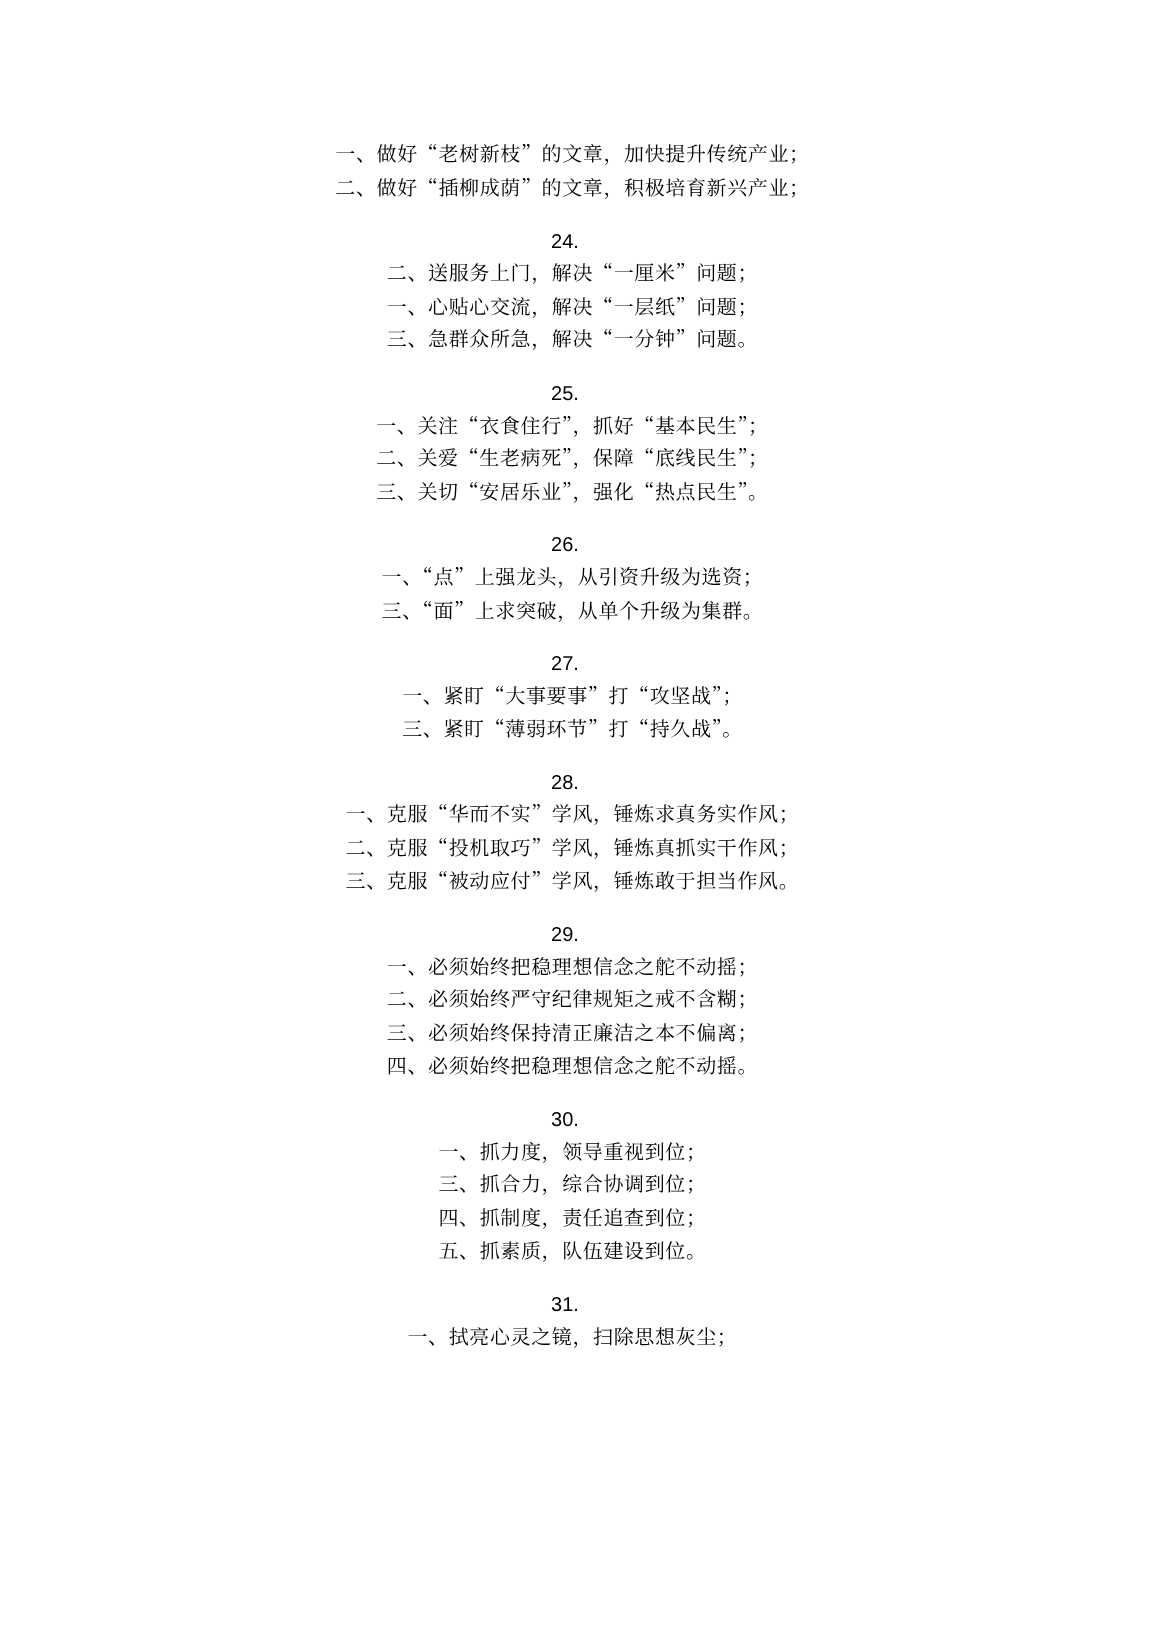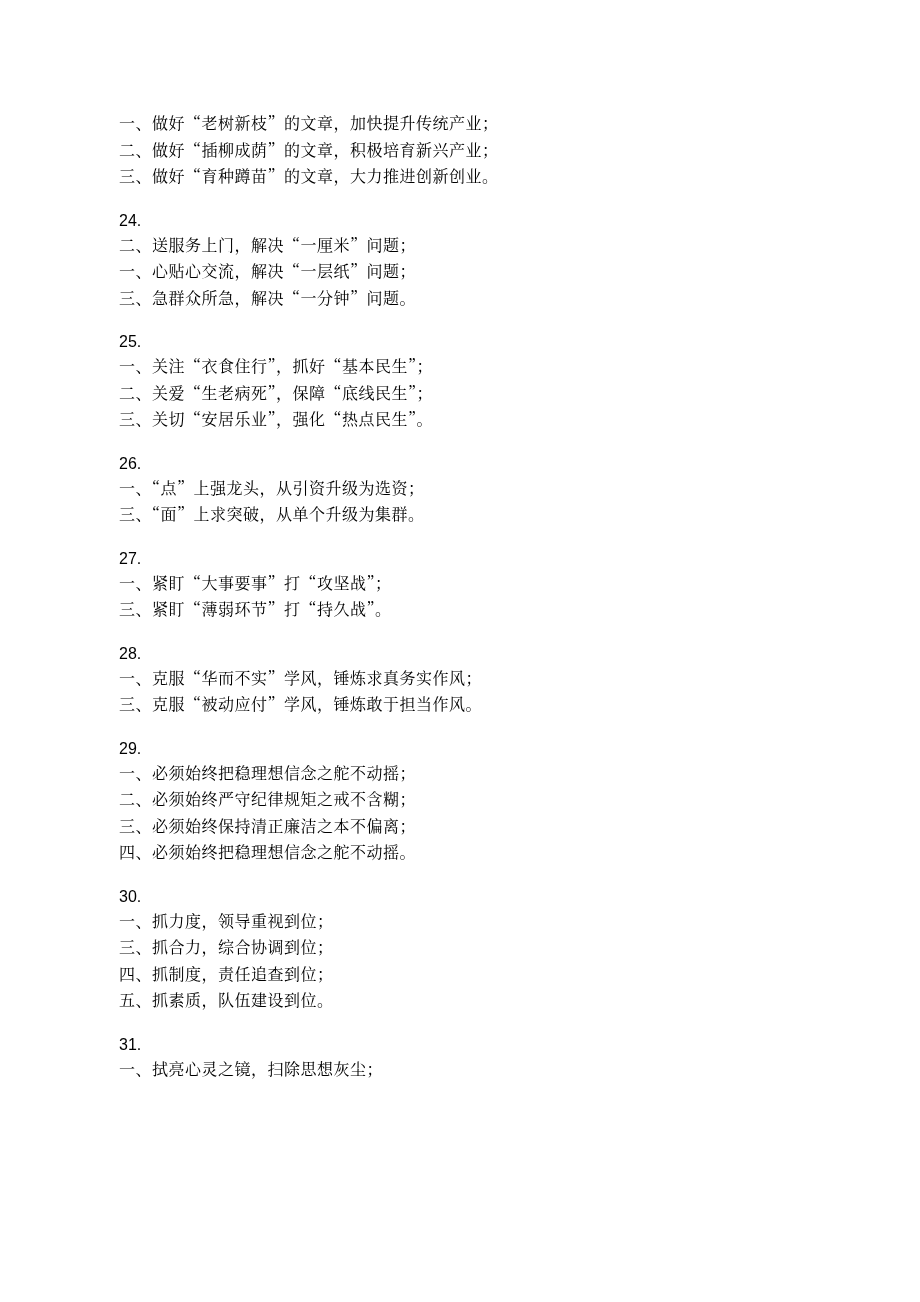--- a/index.html
+++ b/index.html
@@ -4,26 +4,27 @@
 <style>
   html, body {
     margin: 0;
     padding: 0;
     background: #fff;
     width: 920px;
   }
   .page {
     width: 827px;
     min-height: 1302px;
-    padding: 115px 0 0 119px;
+    padding: 115px 0 0 89px;
     box-sizing: border-box;
     font-family: "SimSun", "Songti SC", "Noto Serif CJK SC", serif;
     font-size: 16px;
     color: #000;
     line-height: 1.0;
+    text-align: center;
   }
   .line {
     margin: 0 0 10.5px 0;
     letter-spacing: 0.5px;
     white-space: pre;
   }
   .num {
     font-family: Arial, "Helvetica Neue", sans-serif;
     font-size: 16px;
     letter-spacing: 0px;
@@ -32,21 +33,20 @@
   .gap {
     height: 18px;
   }
 </style>
 </head>
 <body>
 
 <div class="page" id="page-root">
     <p class="line">一、做好“老树新枝”的文章，加快提升传统产业；</p>
     <p class="line">二、做好“插柳成荫”的文章，积极培育新兴产业；</p>
-    <p class="line">三、做好“育种蹲苗”的文章，大力推进创新创业。</p>
     <div class="gap"></div>
     <p class="line num">24.</p>
     <p class="line">二、送服务上门，解决“一厘米”问题；</p>
     <p class="line">一、心贴心交流，解决“一层纸”问题；</p>
     <p class="line">三、急群众所急，解决“一分钟”问题。</p>
     <div class="gap"></div>
     <p class="line num">25.</p>
     <p class="line">一、关注“衣食住行”，抓好“基本民生”；</p>
     <p class="line">二、关爱“生老病死”，保障“底线民生”；</p>
     <p class="line">三、关切“安居乐业”，强化“热点民生”。</p>
@@ -54,20 +54,21 @@
     <p class="line num">26.</p>
     <p class="line">一、“点”上强龙头，从引资升级为选资；</p>
     <p class="line">三、“面”上求突破，从单个升级为集群。</p>
     <div class="gap"></div>
     <p class="line num">27.</p>
     <p class="line">一、紧盯“大事要事”打“攻坚战”；</p>
     <p class="line">三、紧盯“薄弱环节”打“持久战”。</p>
     <div class="gap"></div>
     <p class="line num">28.</p>
     <p class="line">一、克服“华而不实”学风，锤炼求真务实作风；</p>
+    <p class="line">二、克服“投机取巧”学风，锤炼真抓实干作风；</p>
     <p class="line">三、克服“被动应付”学风，锤炼敢于担当作风。</p>
     <div class="gap"></div>
     <p class="line num">29.</p>
     <p class="line">一、必须始终把稳理想信念之舵不动摇；</p>
     <p class="line">二、必须始终严守纪律规矩之戒不含糊；</p>
     <p class="line">三、必须始终保持清正廉洁之本不偏离；</p>
     <p class="line">四、必须始终把稳理想信念之舵不动摇。</p>
     <div class="gap"></div>
     <p class="line num">30.</p>
     <p class="line">一、抓力度，领导重视到位；</p>

